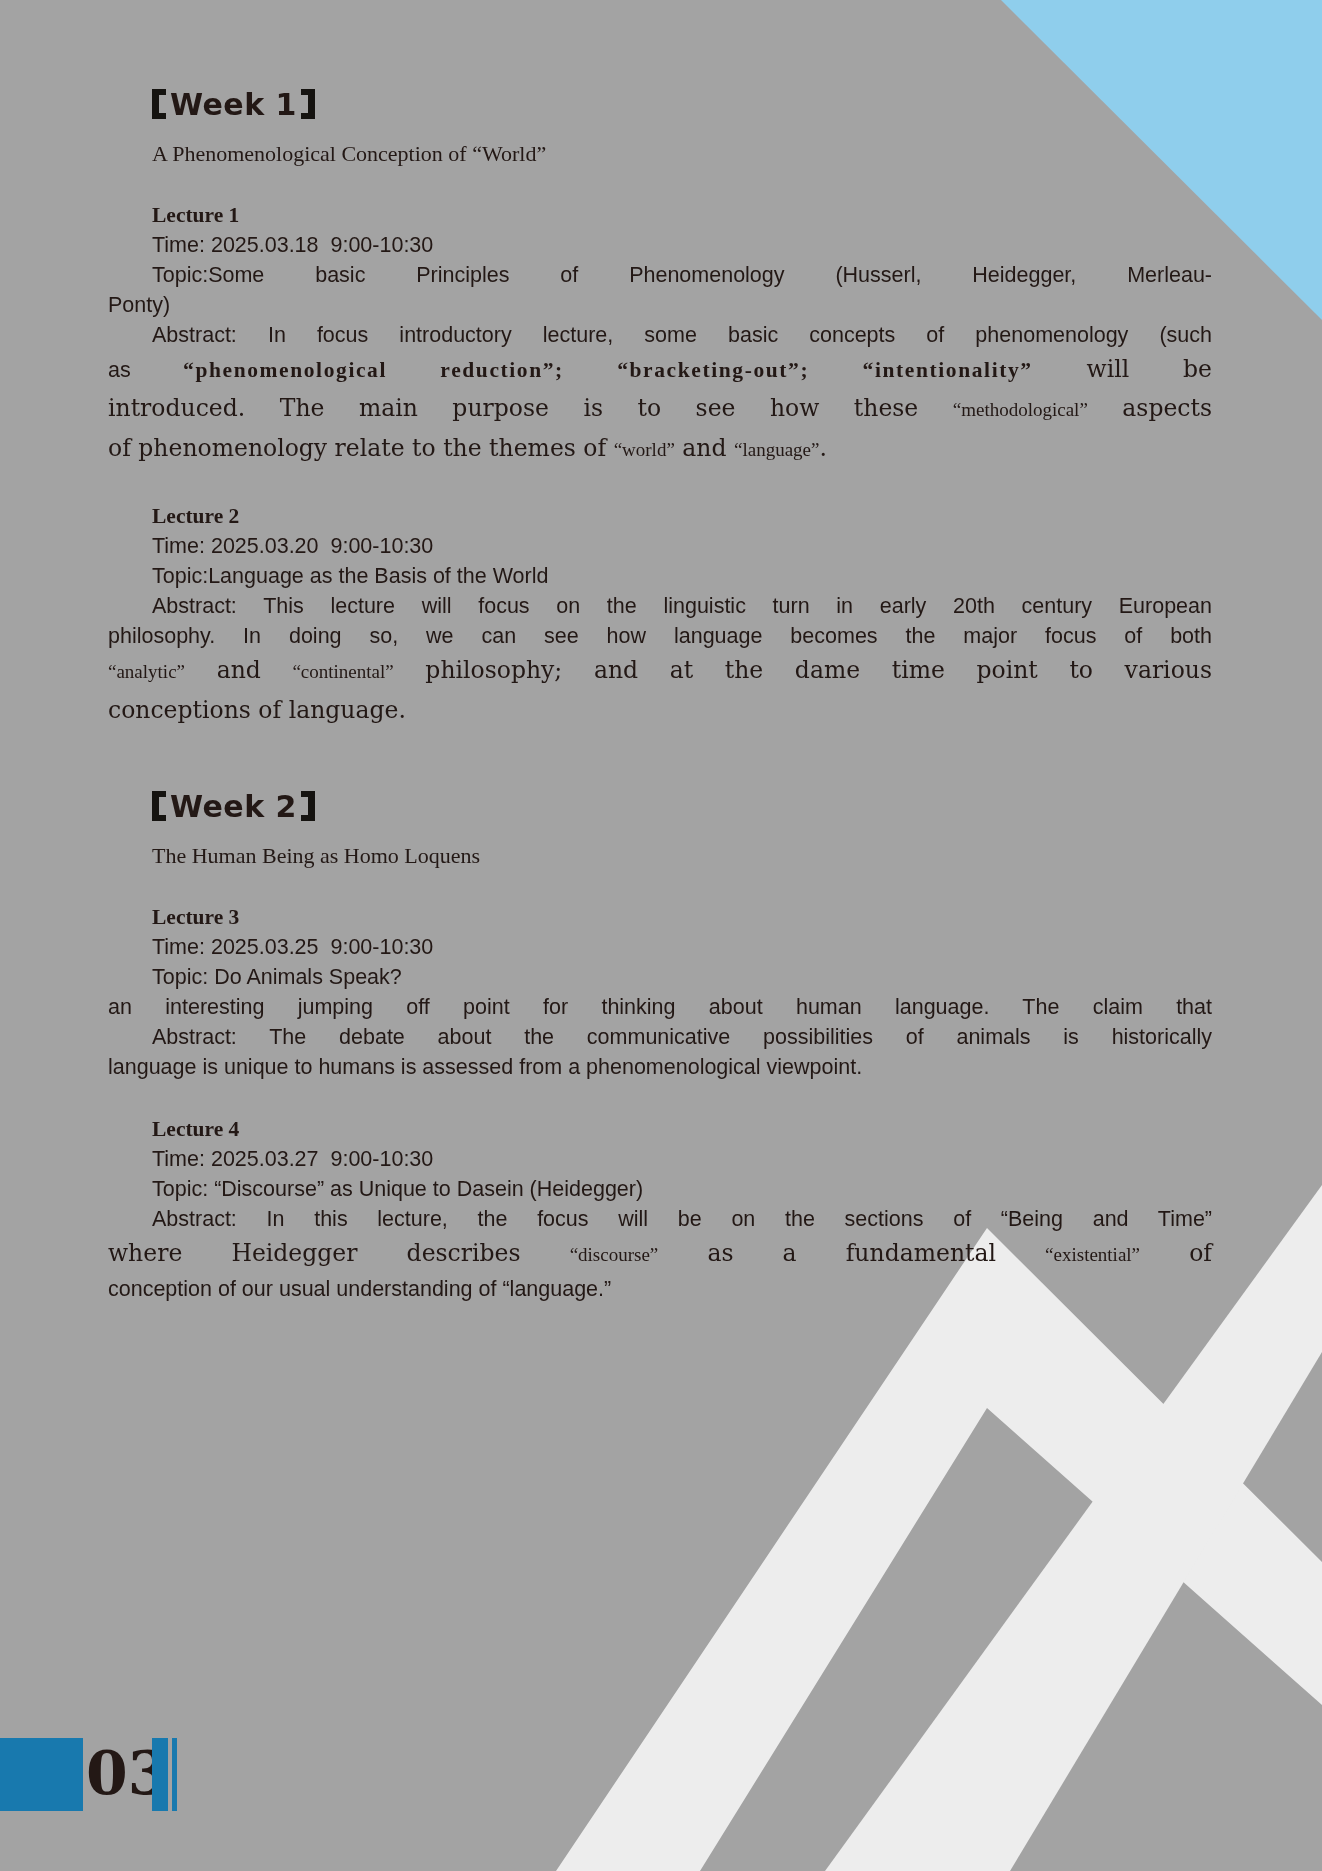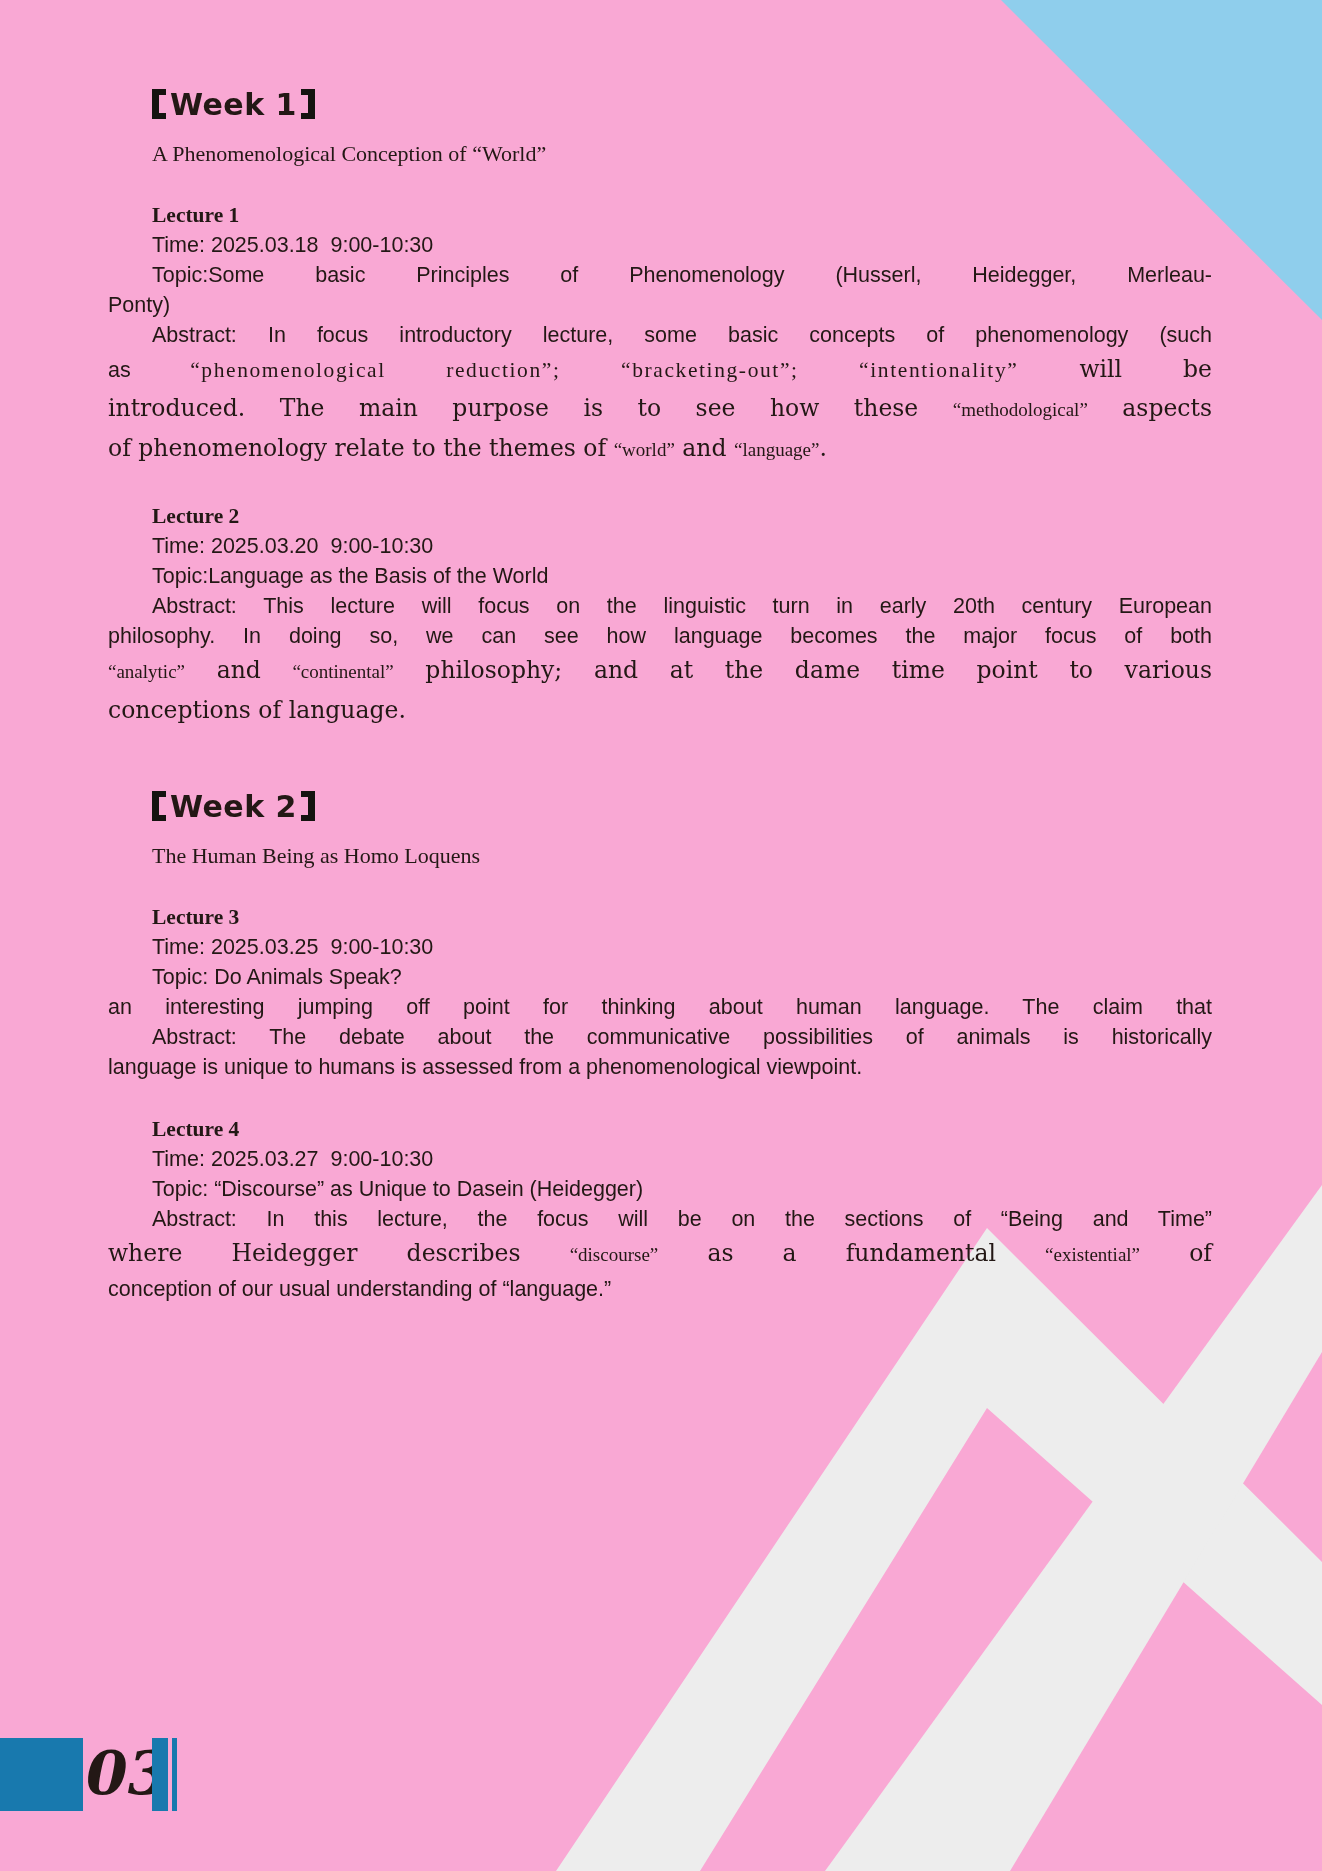--- a/index.html
+++ b/index.html
@@ -1,18 +1,18 @@
 <!DOCTYPE html>
 <html><head>
 <meta charset="utf-8">
 <style>
   html,body { margin:0; padding:0; background:#ffffff; }
   .page {
     position:relative; width:1322px; height:1871px; margin:0 auto;
-    background:#f9a8d4; overflow:hidden;
+    background:#a3a3a3; overflow:hidden;
     font-family:"Liberation Serif", serif; color:#231815;
   }
   
   .corner-triangle {
     position:absolute; left:1001px; top:0; width:321px; height:320px;
     clip-path:polygon(0 0, 100% 0, 100% 100%);
     z-index:0;
   }
   .watermark { position:absolute; left:0; top:0; z-index:0; }
   
@@ -32,30 +32,30 @@
   .lecture-heading {
     font-weight:bold; font-size:21.5px; line-height:30px; padding-left:44px;
   }
   .line {
     font-size:21.5px; line-height:30px; white-space:pre-wrap;
   }
   .line.tall { line-height:38px; }
   .line.ind { padding-left:44px; }
   .line.jst { text-align:justify; text-align-last:justify; }
   .seg-n  { font-family:Liberation Sans, sans-serif; font-size:21.5px; }
-  .seg-sp { font-family:"Liberation Serif", serif; font-size:21.5px; letter-spacing:1.6px; }
+  .seg-sp { font-family:"Liberation Serif", serif; font-size:21.5px; letter-spacing:1.6px;font-weight:bold; }
   .seg-sm { font-family:"Liberation Serif", serif; font-size:19px; }
   .seg-lg { font-family:"DejaVu Serif", serif; font-size:23.5px; }
   
   .footer { position:absolute; left:0; top:1738px; height:73px; z-index:1; }
   .accent-rect { position:absolute; left:0; top:0; width:83px; height:73px; }
   .page-number {
     position:absolute; left:86px; top:-6px; width:64px; height:73px;
     font-family:"DejaVu Serif", serif; font-weight:bold; font-size:60px; line-height:82px;
-    color:#231815; text-align:center;font-style:italic;
+    color:#231815; text-align:center;
   }
   .bar-thick { position:absolute; left:152px; top:0; width:16px; height:73px; }
   .bar-thin  { position:absolute; left:172px; top:0; width:5px;  height:73px; }
 </style>
 </head>
 <body>
 
 <div class="page">
 
   <div class="corner-triangle" style="background: rgb(143, 206, 236);"></div>

